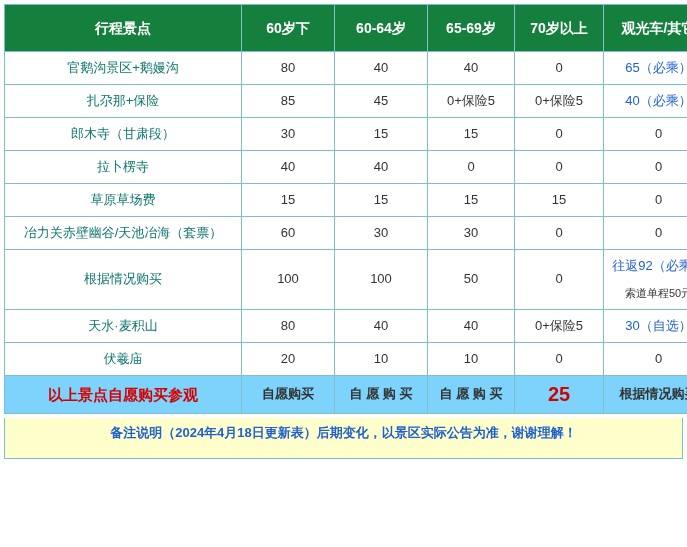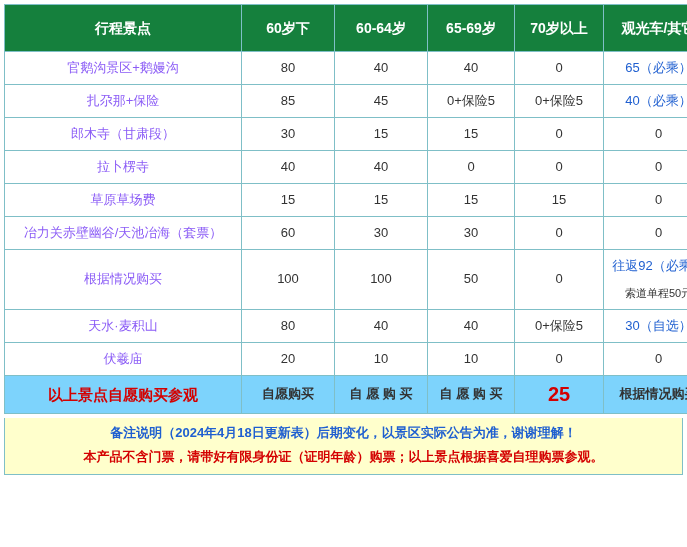--- a/index.html
+++ b/index.html
@@ -31,39 +31,39 @@
     font-size:14px;
     height:38px;
   }
   .col-name{width:232px;}
   .col-a{width:88px;}
   .col-b{width:88px;}
   .col-c{width:82px;}
   .col-d{width:84px;}
   .col-e{width:105px;}
   tbody td{height:24px;color:#333333;}
-  tbody td.name{color:#8b5cf6;}
+  tbody td.name{color:#0f766e;}
   .blue{color:#1f5fd0;}
   .small-note{font-size:11px;color:#333;display:block;margin-top:10px;}
   tr.yellow td{
     background:#7dd3fc;
     font-weight:bold;
   }
   tr.yellow td.name{
     color:#d40000;
     font-size:15px;
   }
   tr.yellow td.redbig{color:#d40000;font-size:20px;}
   .footer-note{
     margin:0 4px;
     border:1px solid #7fbfc7;
     border-top:none;
     background:#ffffcc;
     text-align:center;
-    padding:6px 4px 8px;
+    padding:6px 4px 16px;
   }
   .footer-line1{color:#1f5fd0;font-weight:bold;font-size:13px;}
   .footer-line2{color:#d40000;font-weight:bold;font-size:13px;margin-top:6px;}
   .tall{height:60px;}
 </style>
 </head>
 <body>
 
 <table class="price">
   <thead>
@@ -158,14 +158,13 @@
       <td>自 愿 购 买</td>
       <td>自 愿 购 买</td>
       <td class="redbig">25</td>
       <td>根据情况购买</td>
     </tr>
   </tbody>
 </table>
 
 <div class="footer-note">
   <div class="footer-line1">备注说明（2024年4月18日更新表）后期变化，以景区实际公告为准，谢谢理解！</div>
-  <div class="footer-line2">本产品不含门票，请带好有限身份证（证明年龄）购票；以上景点根据喜爱自理购票参观。</div>
 </div>
 
 </body></html>

